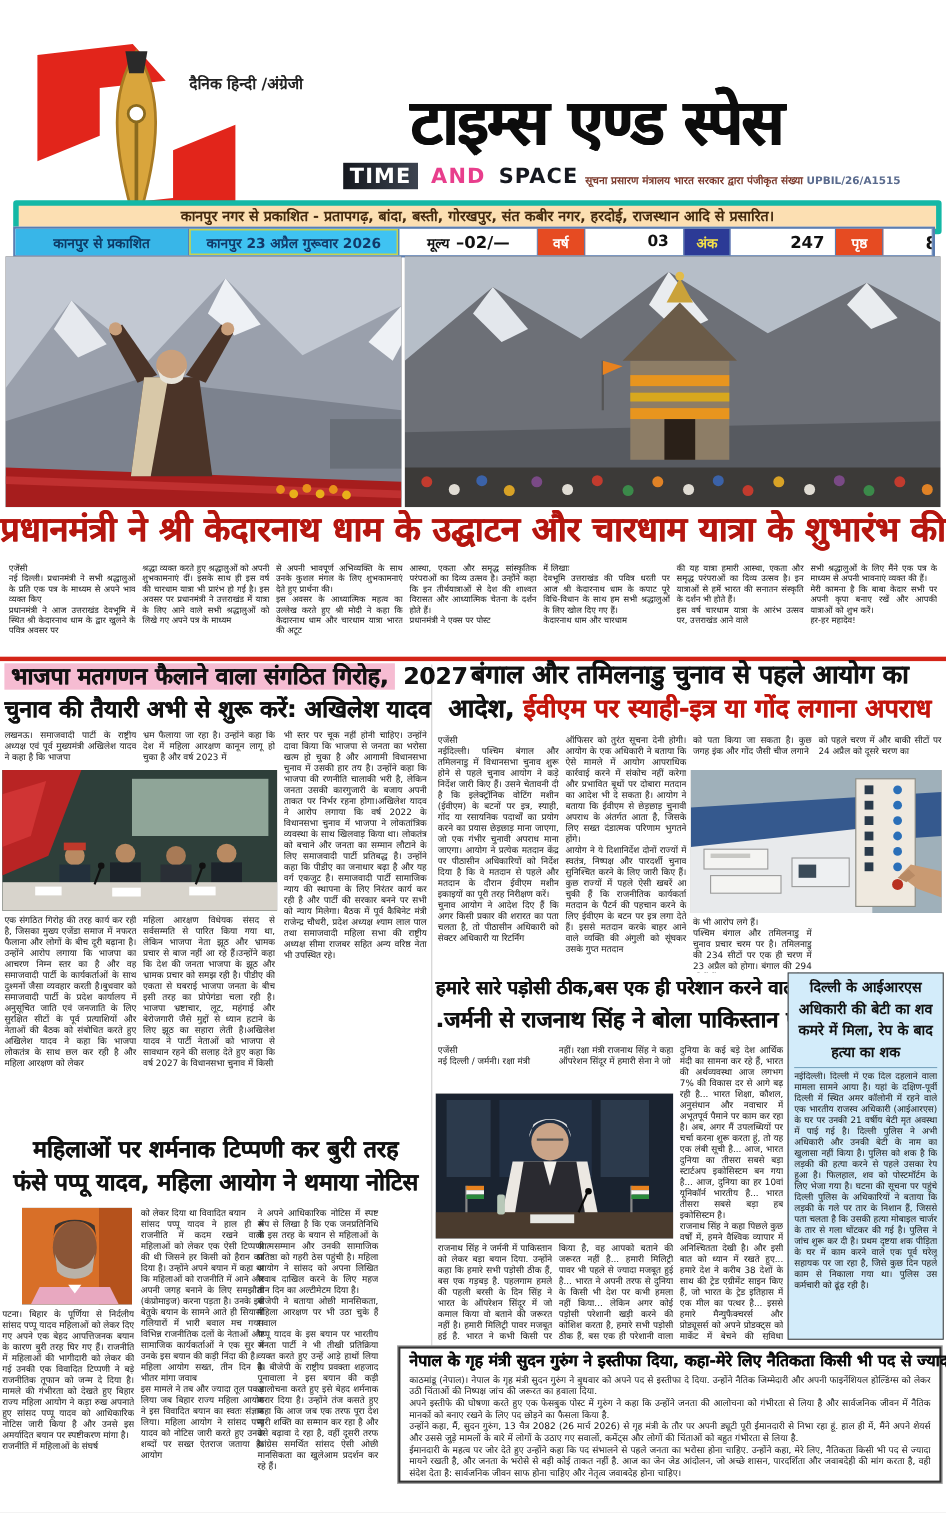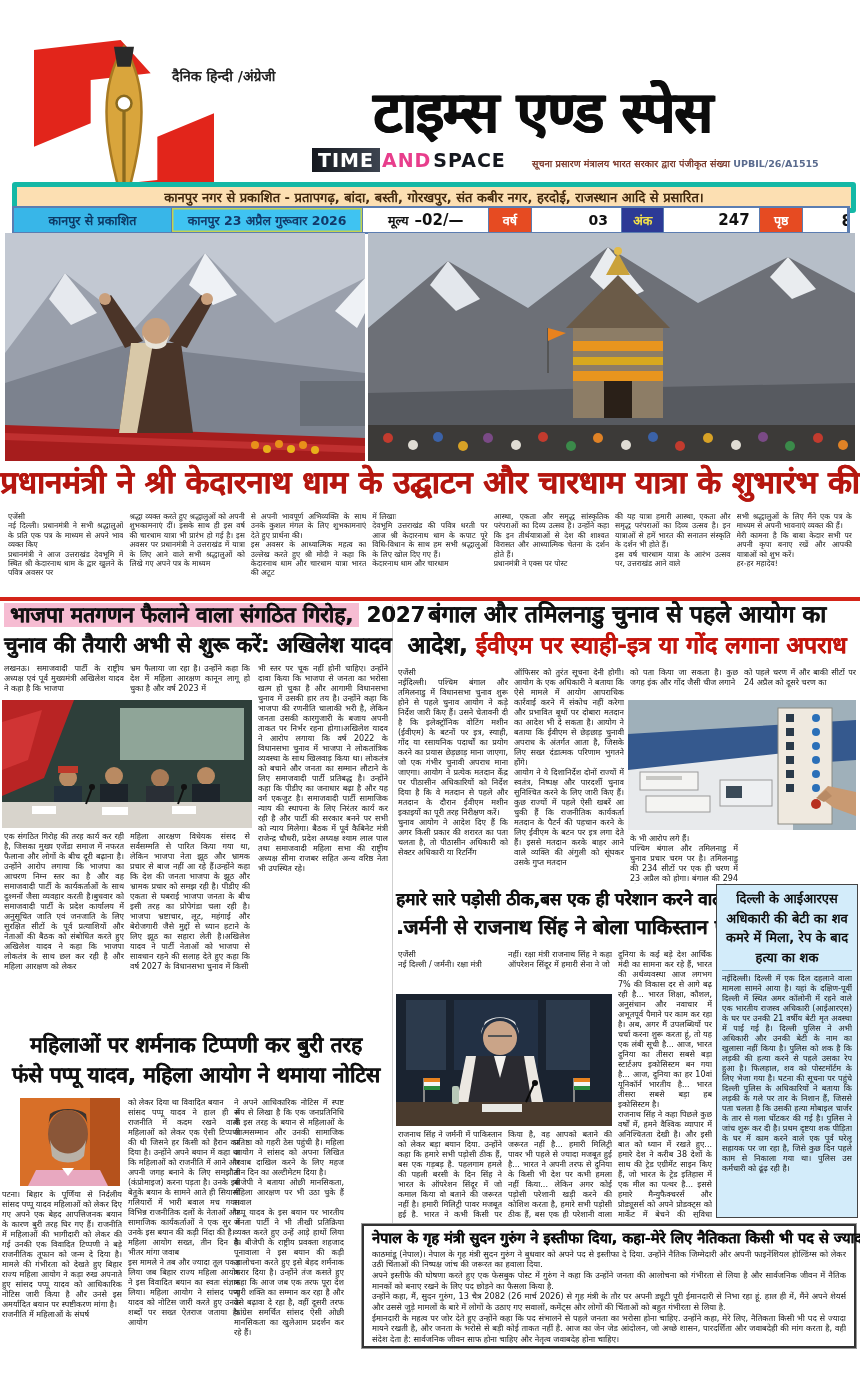--- a/index.html
+++ b/index.html
@@ -3,21 +3,21 @@
 <meta charset="utf-8">
 <style>
   html,body{margin:0;padding:0;background:#e9e9e9;}
   .page{position:relative;width:860px;height:1375px;margin:0 auto;background:#ffffff;
         font-family:"DejaVu Sans",sans-serif;overflow:hidden;color:#111;}
   .abs{position:absolute;}
   
   .tagline{font-size:14px;font-weight:bold;color:#222;}
   .mast-title{font-size:57px;font-weight:bold;color:#0c0c0c;text-align:center;line-height:1;
               letter-spacing:-1px;text-shadow:1px 0 #0c0c0c,-0.5px 0 #0c0c0c;white-space:nowrap;}
-  .subrow{display:flex;align-items:center;gap:2px;font-weight:bold;font-size:19px;letter-spacing:1px;}
+  .subrow{display:flex;align-items:center;gap:12px;font-weight:bold;font-size:19px;letter-spacing:1px;}
   .sub-time{background:linear-gradient(90deg,#15181f,#3d4450);color:#fff;padding:1px 6px;}
   .sub-and{color:#e83e8c;}
   .sub-space{color:#15181f;}
   .regline{font-size:9.5px;color:#7c3a2c;font-weight:bold;}
   .regnum{color:#5a6b8e;}
   .band{background:#fcdfb2;border:5px solid #14b8a6;border-radius:3px;text-align:center;
         font-size:13px;font-weight:bold;color:#43290e;line-height:21px;}
   .infobar{display:flex;border:2px solid #5b7db1;background:#fff;height:24px;font-weight:bold;}
   .cell{border-right:1.5px solid #5b7db1;display:flex;align-items:center;justify-content:center;
         font-size:12.5px;white-space:nowrap;overflow:hidden;}
@@ -161,25 +161,25 @@
   </div>
 
   <div class="abs lead-head" style="left:0;top:465px;width:860px;">प्रधानमंत्री ने श्री केदारनाथ धाम के उद्घाटन और चारधाम यात्रा के शुभारंभ की शुभकामनाएं दीं</div>
   <div class="abs leadcols" style="left:8px;top:512px;width:844px;height:82px;">
     <div class="copy copy-sm">एजेंसी
 नई दिल्ली। प्रधानमंत्री ने सभी श्रद्धालुओं के प्रति एक पत्र के माध्यम से अपने भाव व्यक्त किए
 प्रधानमंत्री ने आज उत्तराखंड देवभूमि में स्थित श्री केदारनाथ धाम के द्वार खुलने के पवित्र अवसर पर</div>
     <div class="copy copy-sm">श्रद्धा व्यक्त करते हुए श्रद्धालुओं को अपनी शुभकामनाएं दीं। इसके साथ ही इस वर्ष की चारधाम यात्रा भी प्रारंभ हो गई है। इस अवसर पर प्रधानमंत्री ने उत्तराखंड में यात्रा के लिए आने वाले सभी श्रद्धालुओं को लिखे गए अपने पत्र के माध्यम</div>
     <div class="copy copy-sm">से अपनी भावपूर्ण अभिव्यक्ति के साथ उनके कुशल मंगल के लिए शुभकामनाएं देते हुए प्रार्थना की।
 इस अवसर के आध्यात्मिक महत्व का उल्लेख करते हुए श्री मोदी ने कहा कि केदारनाथ धाम और चारधाम यात्रा भारत की अटूट</div>
+    <div class="copy copy-sm">आस्था, एकता और समृद्ध सांस्कृतिक परंपराओं का दिव्य उत्सव है। उन्होंने कहा कि इन तीर्थयात्राओं से देश की शाश्वत विरासत और आध्यात्मिक चेतना के दर्शन होते हैं।
+प्रधानमंत्री ने एक्स पर पोस्ट</div>
     <div class="copy copy-sm">में लिखाः
 देवभूमि उत्तराखंड की पवित्र धरती पर आज श्री केदारनाथ धाम के कपाट पूरे विधि-विधान के साथ हम सभी श्रद्धालुओं के लिए खोल दिए गए हैं।
 केदारनाथ धाम और चारधाम</div>
-    <div class="copy copy-sm">आस्था, एकता और समृद्ध सांस्कृतिक परंपराओं का दिव्य उत्सव है। उन्होंने कहा कि इन तीर्थयात्राओं से देश की शाश्वत विरासत और आध्यात्मिक चेतना के दर्शन होते हैं।
-प्रधानमंत्री ने एक्स पर पोस्ट</div>
     <div class="copy copy-sm">की यह यात्रा हमारी आस्था, एकता और समृद्ध परंपराओं का दिव्य उत्सव है। इन यात्राओं से हमें भारत की सनातन संस्कृति के दर्शन भी होते हैं।
 इस वर्ष चारधाम यात्रा के आरंभ उत्सव पर, उत्तराखंड आने वाले</div>
     <div class="copy copy-sm">सभी श्रद्धालुओं के लिए मैंने एक पत्र के माध्यम से अपनी भावनाएं व्यक्त की हैं।
 मेरी कामना है कि बाबा केदार सभी पर अपनी कृपा बनाए रखें और आपकी यात्राओं को शुभ करें।
 हर-हर महादेव!</div>
   </div>
   <div class="abs rule-red" style="left:0;top:597px;width:860px;height:4px;"></div>
   <div class="abs vrule" style="left:392px;top:604px;height:744px;"></div>
 
   <div class="abs h2line" style="left:4px;top:604px;width:386px;font-size:21px;">

